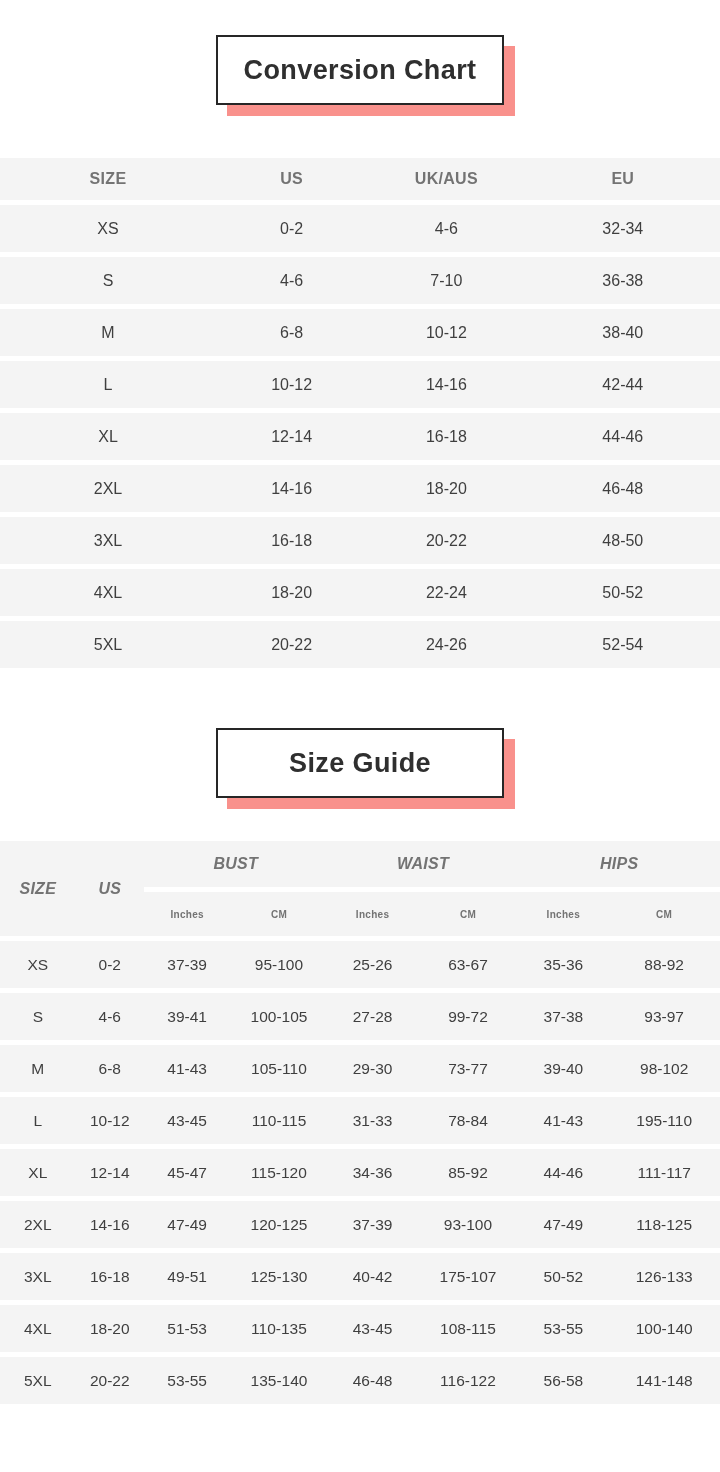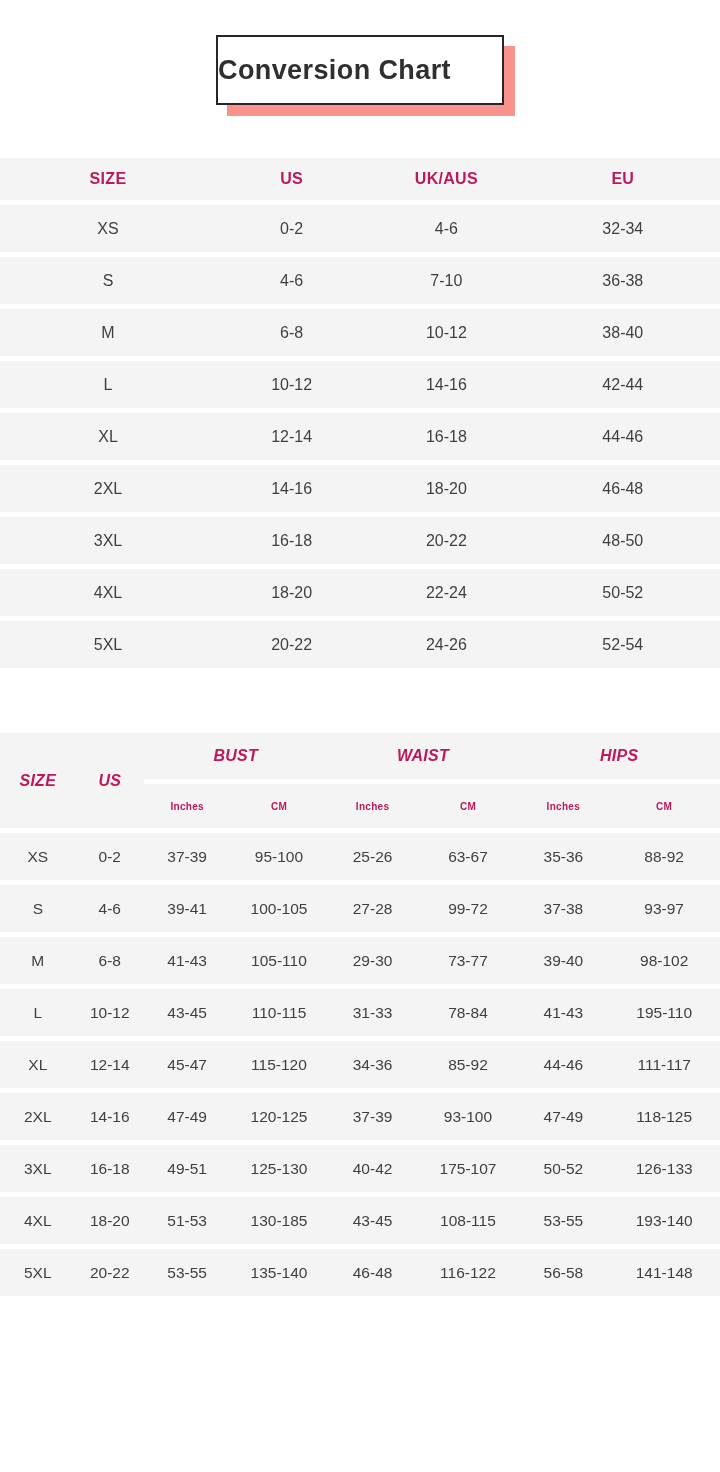--- a/index.html
+++ b/index.html
@@ -27,20 +27,21 @@
     justify-content:center;
   }
   .title-box{
     width:288px;
     height:70px;
     background:#ffffff;
     border:2px solid var(--border);
     box-shadow:11px 11px 0 var(--accent);
     display:flex;
     align-items:center;
+    justify-content:center;
   }
   .title-text{
     margin:0;
     font-size:27px;
     font-weight:700;
     letter-spacing:.4px;
     color:var(--heading);
   }
   
   table.tbl{
@@ -51,21 +52,21 @@
   }
   .tbl th,.tbl td{
     background:var(--band);
     text-align:center;
     vertical-align:middle;
     padding:0;
     font-size:16px;
   }
   .tbl thead th{
     font-weight:700;
-    color:#be185d;
+    color:#737373;
     letter-spacing:.3px;
   }
   .tbl td{
     font-weight:400;
     color:var(--cell);
     height:47px;
   }
   
   .cc{margin-top:48px;}
   .cc thead th{height:42px;}
@@ -168,20 +169,25 @@
             <td>5XL</td>
             <td>20-22</td>
             <td>24-26</td>
             <td>52-54</td>
           </tr>
         </tbody>
     </table>
   </section>
 
   <section class="sg-section">
+    <div class="title-wrap">
+      <div class="title-box">
+        <h2 class="title-text">Size Guide</h2>
+      </div>
+    </div>
 
     <table class="tbl sg">
       <colgroup>
         <col class="c1">
           <col class="c2">
           <col class="c3">
           <col class="c4">
         <col class="c5">
           <col class="c6">
           <col class="c7">
@@ -272,25 +278,25 @@
             <td>125-130</td>
             <td>40-42</td>
             <td>175-107</td>
             <td>50-52</td>
             <td>126-133</td>
           </tr>
           <tr>
             <td>4XL</td>
             <td>18-20</td>
             <td>51-53</td>
-            <td>130-185</td>
+            <td>110-135</td>
             <td>43-45</td>
             <td>108-115</td>
             <td>53-55</td>
-            <td>193-140</td>
+            <td>100-140</td>
           </tr>
           <tr>
             <td>5XL</td>
             <td>20-22</td>
             <td>53-55</td>
             <td>135-140</td>
             <td>46-48</td>
             <td>116-122</td>
             <td>56-58</td>
             <td>141-148</td>

